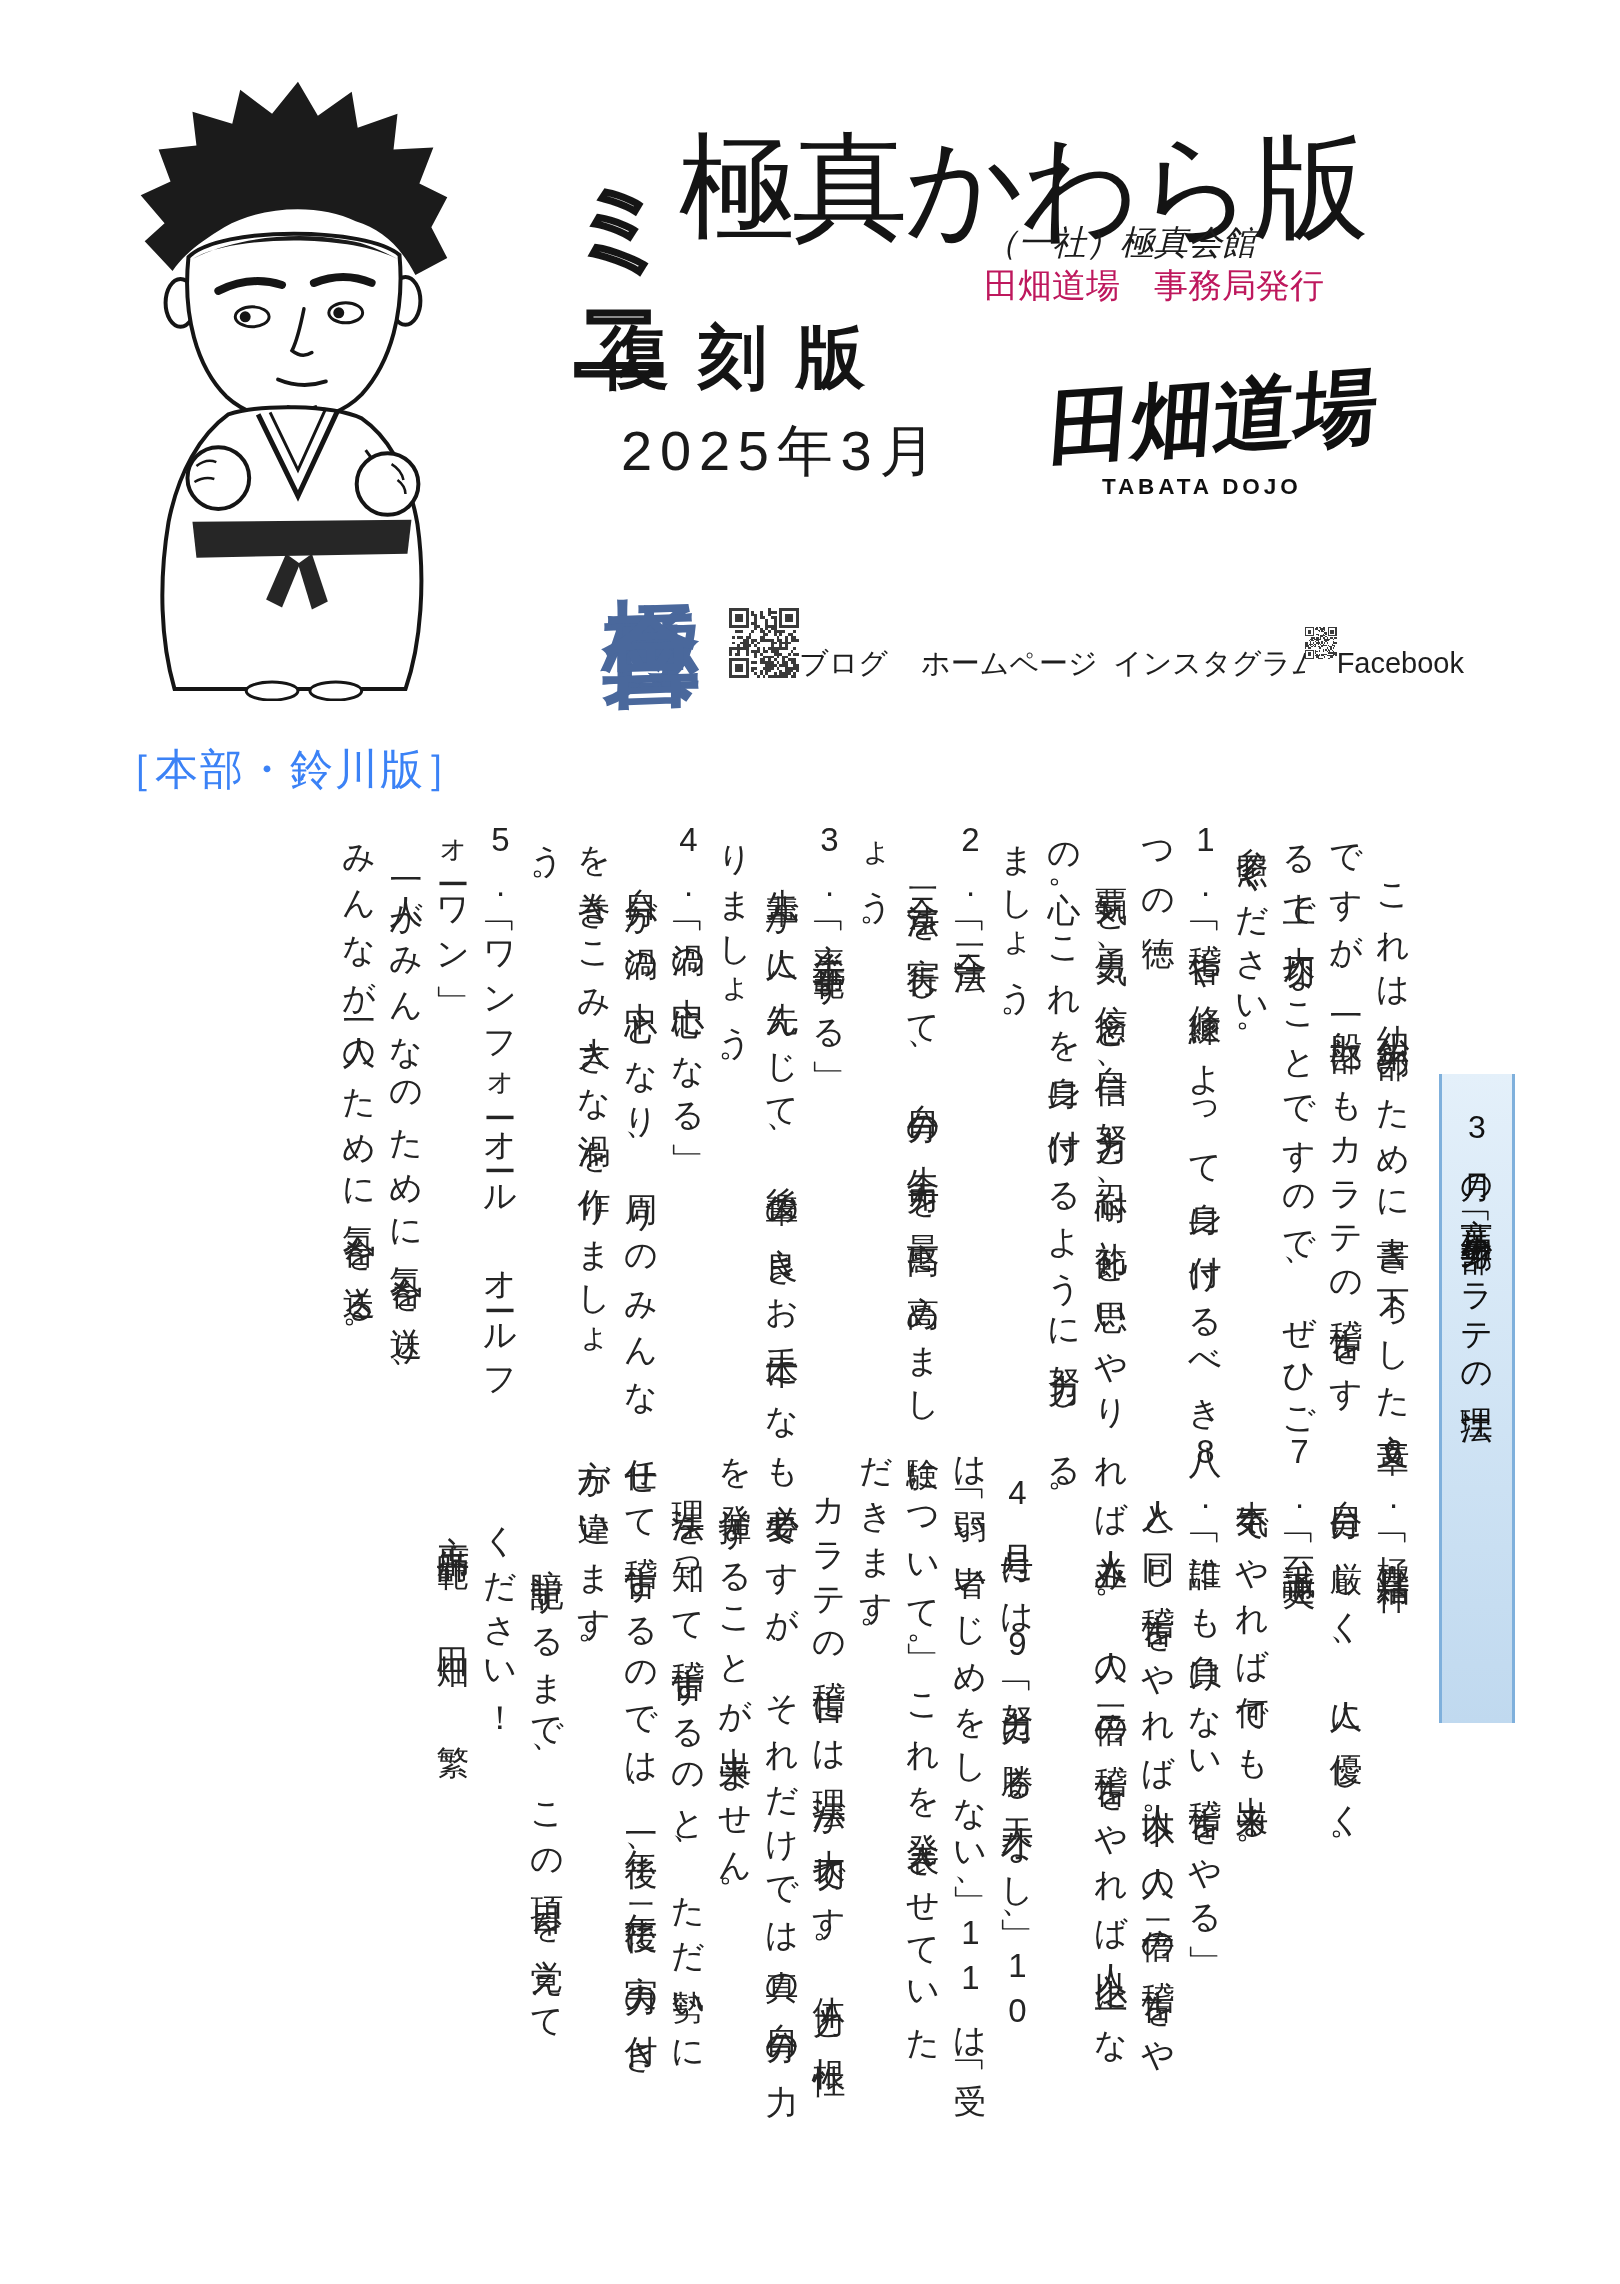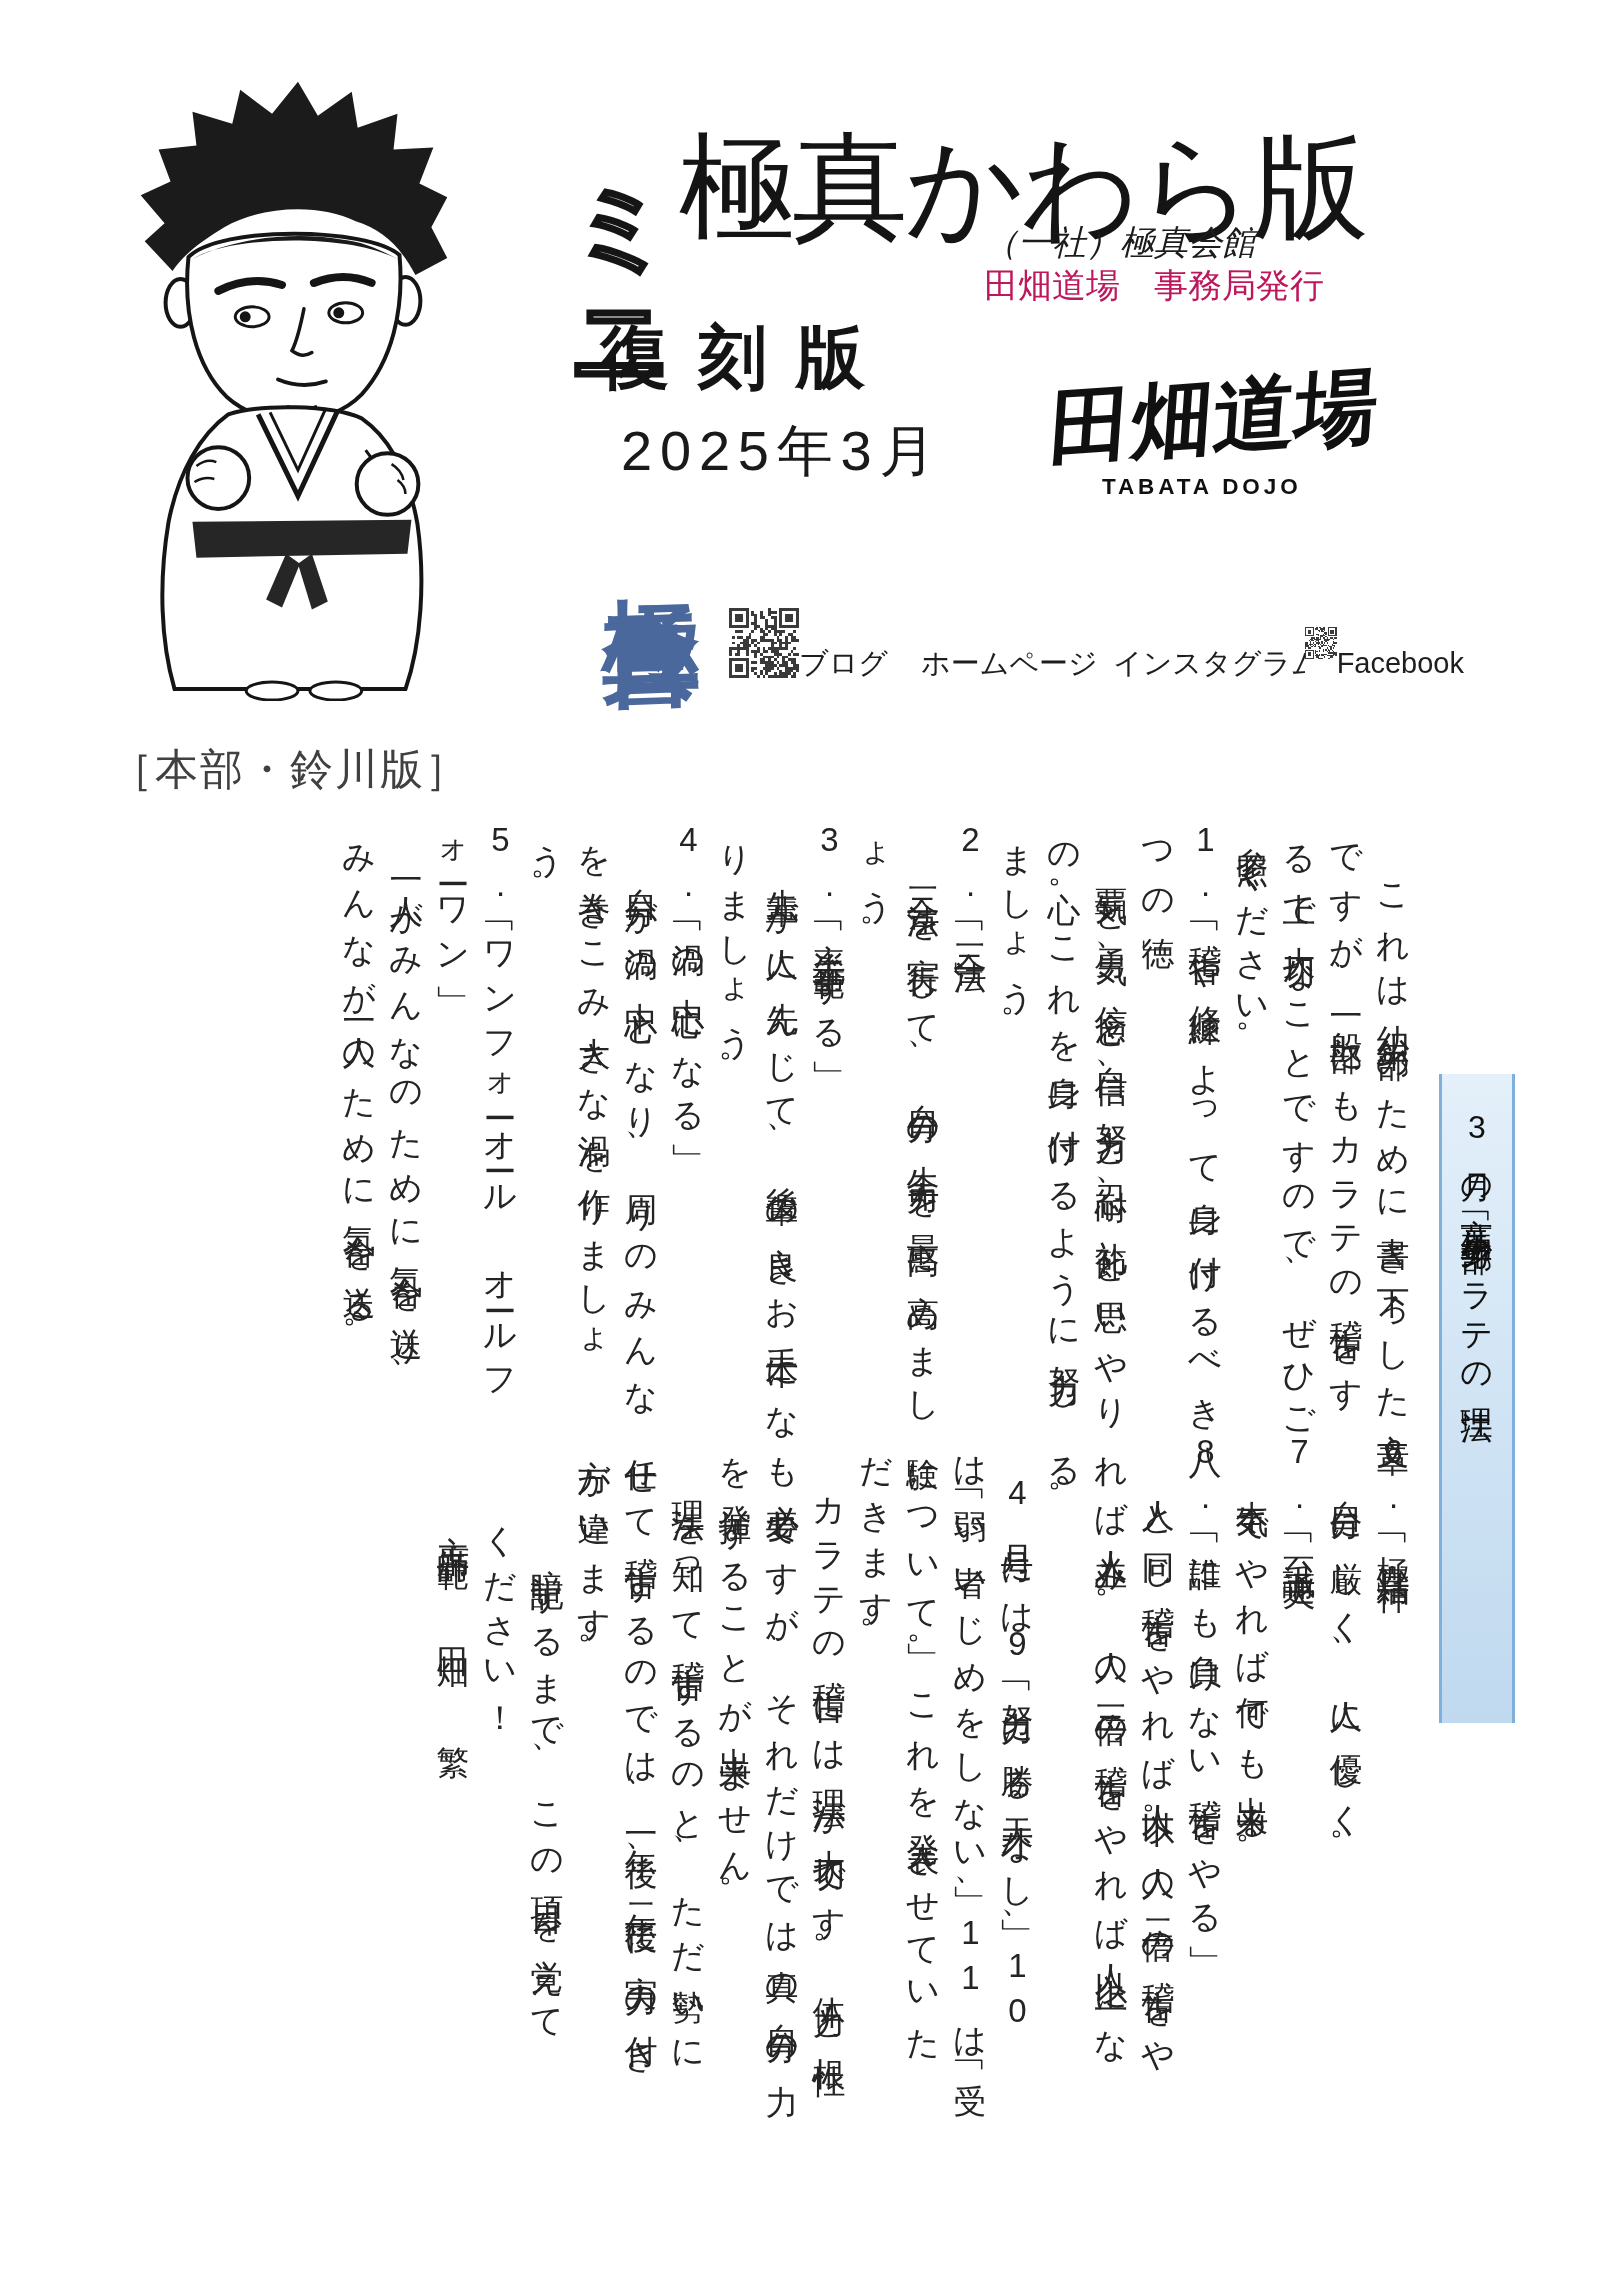--- a/index.html
+++ b/index.html
@@ -36,21 +36,21 @@
     transform:skewY(-2deg);
   }
   
   .caricature{position:absolute;left:94px;top:54px;width:392px;height:647px;}
   
   .qr-row{position:absolute;left:729px;top:584px;display:flex;gap:33px;}
   .qr-cell{width:159px;display:flex;flex-direction:row;align-items:center;}
   .qr{width:118px;height:118px;background:#fff;}
   .qr-label{margin-top:41px;font-size:29px;color:#1e1e1e;white-space:nowrap;}
   
-  .edition{position:absolute;left:110px;top:741px;font-size:43px;color:#404040;letter-spacing:2px;white-space:nowrap;}
+  .edition{position:absolute;left:110px;top:741px;font-size:43px;color:#3b82f6;letter-spacing:2px;white-space:nowrap;}
   
   .vblock{
     position:absolute;writing-mode:vertical-rl;text-orientation:upright;
     font-size:33px;line-height:47px;letter-spacing:7.8px;color:#242424;
   }
   .vblock p{margin:0;white-space:pre-wrap;}
   .upper{left:110px;top:821px;width:1307px;height:610px;}
   .lower{left:110px;top:1433px;width:1307px;height:637px;}
   .pad70{padding-top:69px;}
   .signature{padding-top:76px;margin-right:139px;}

